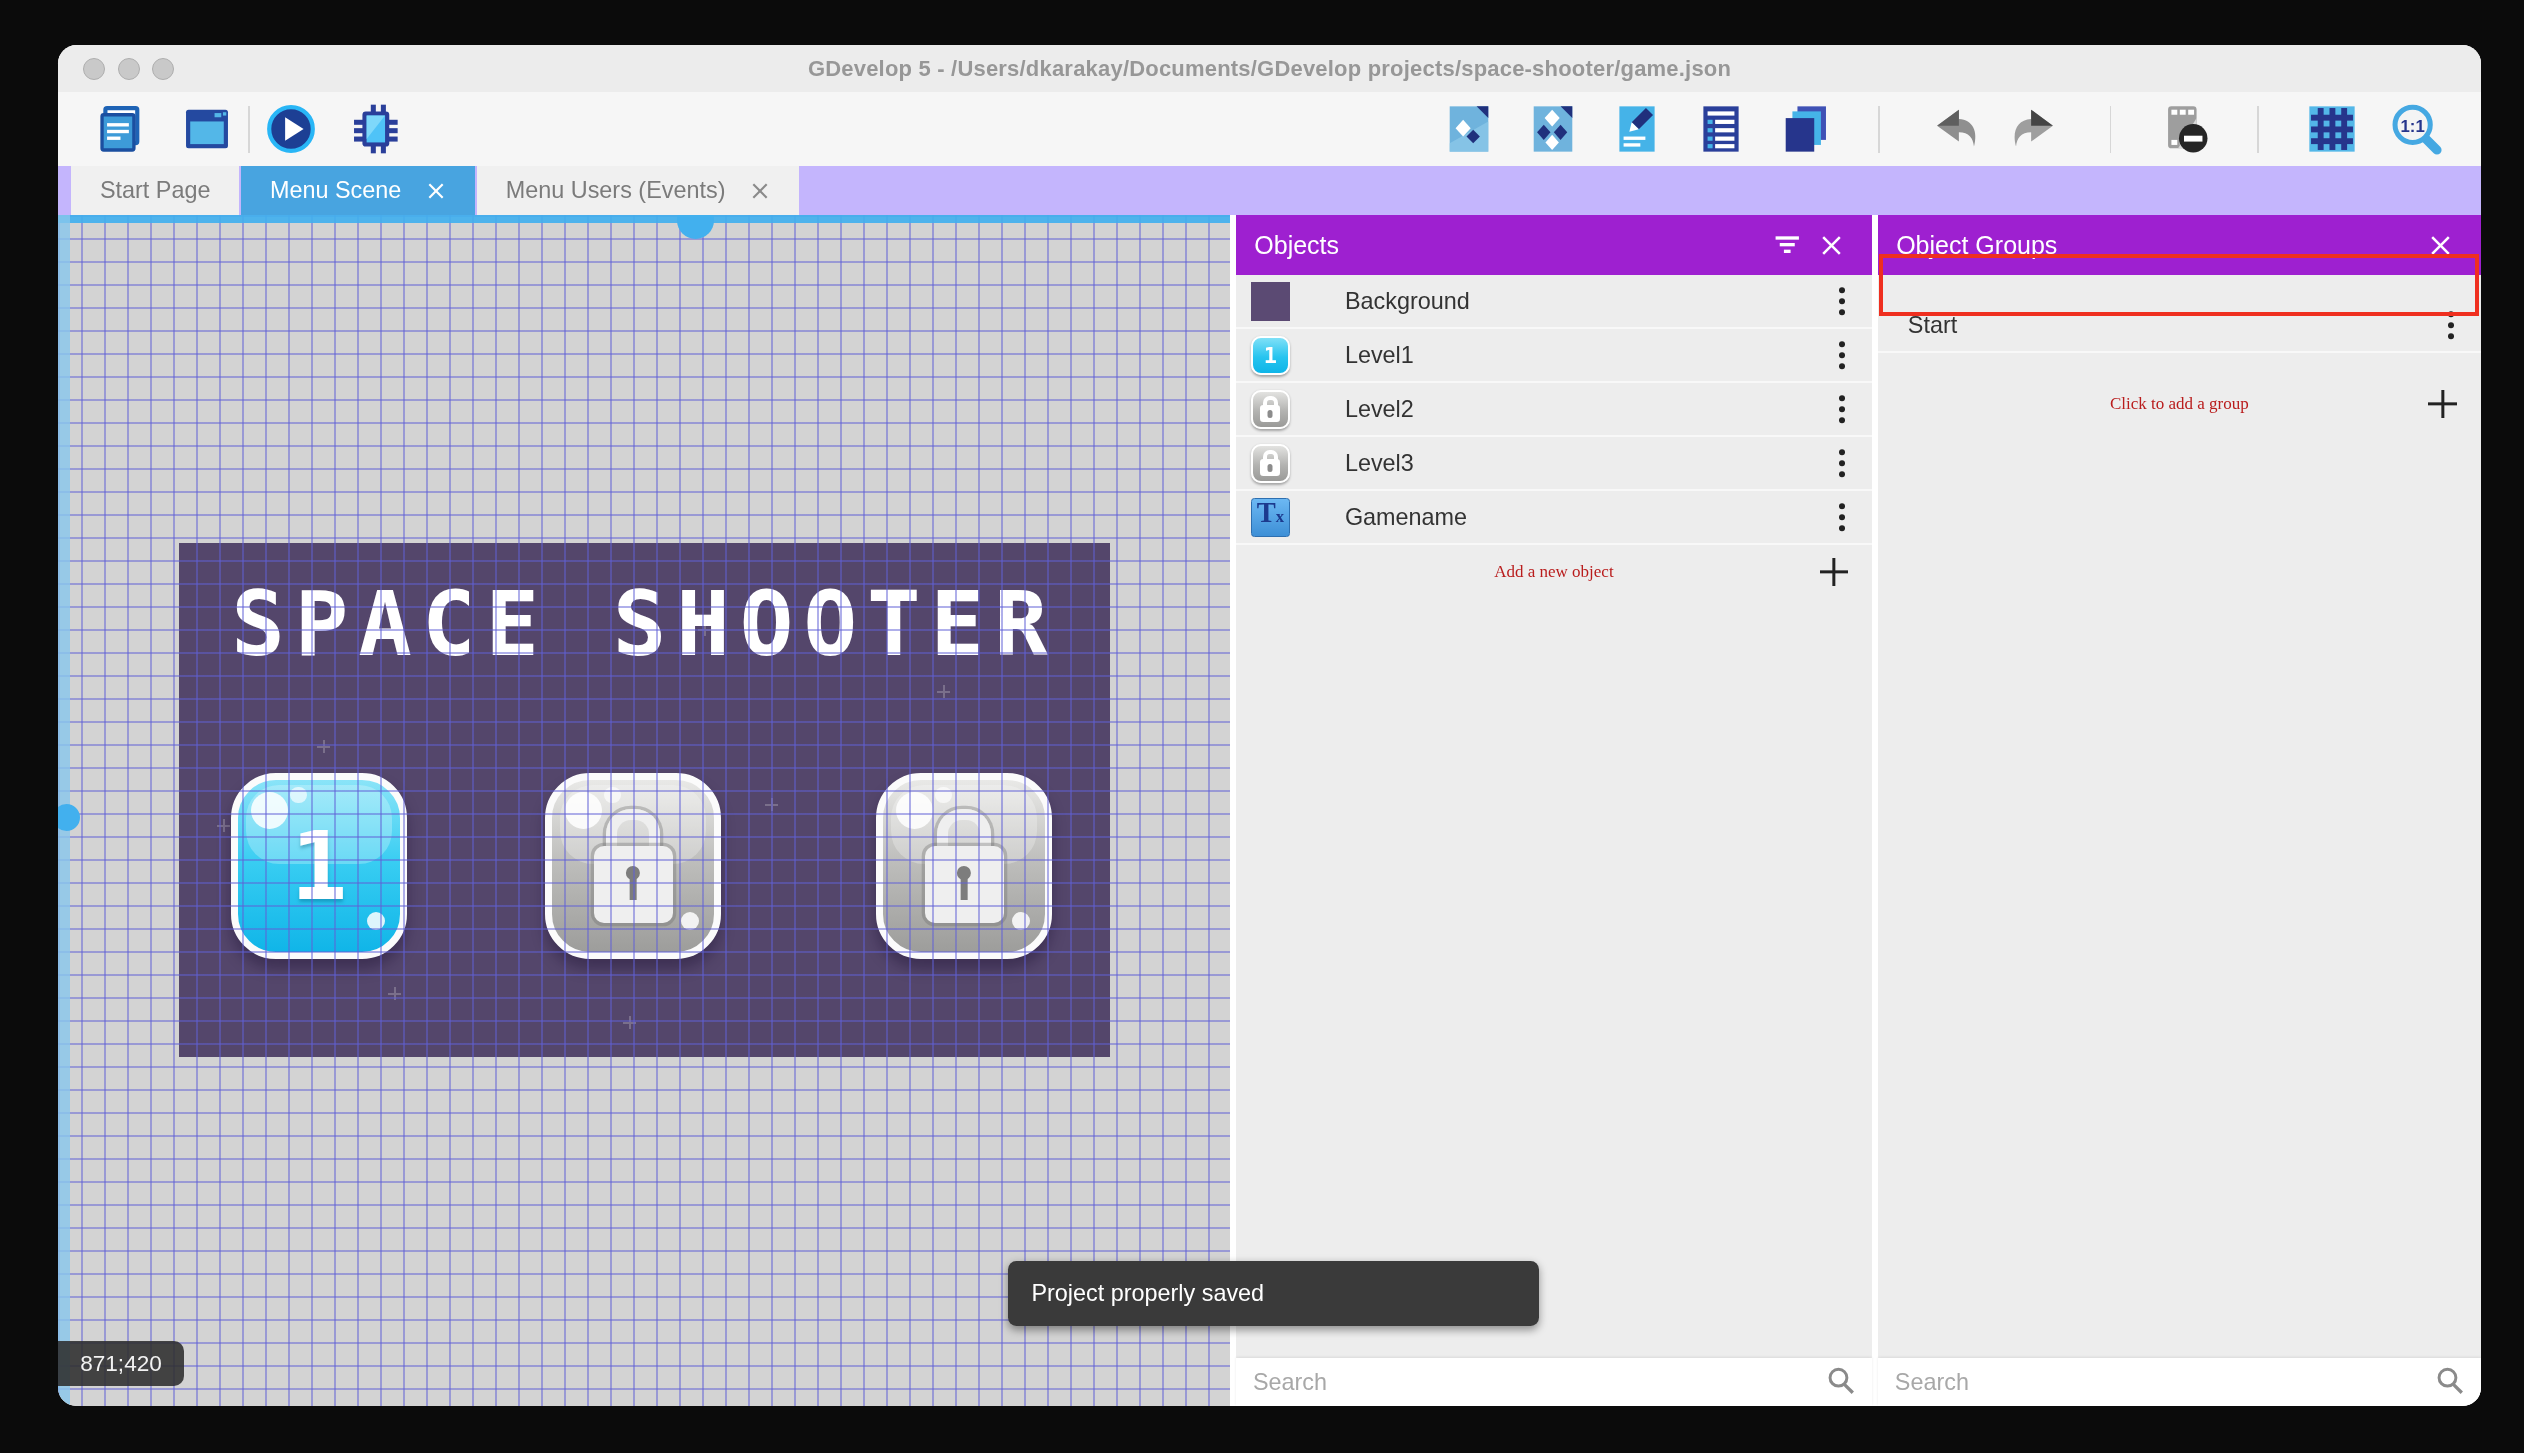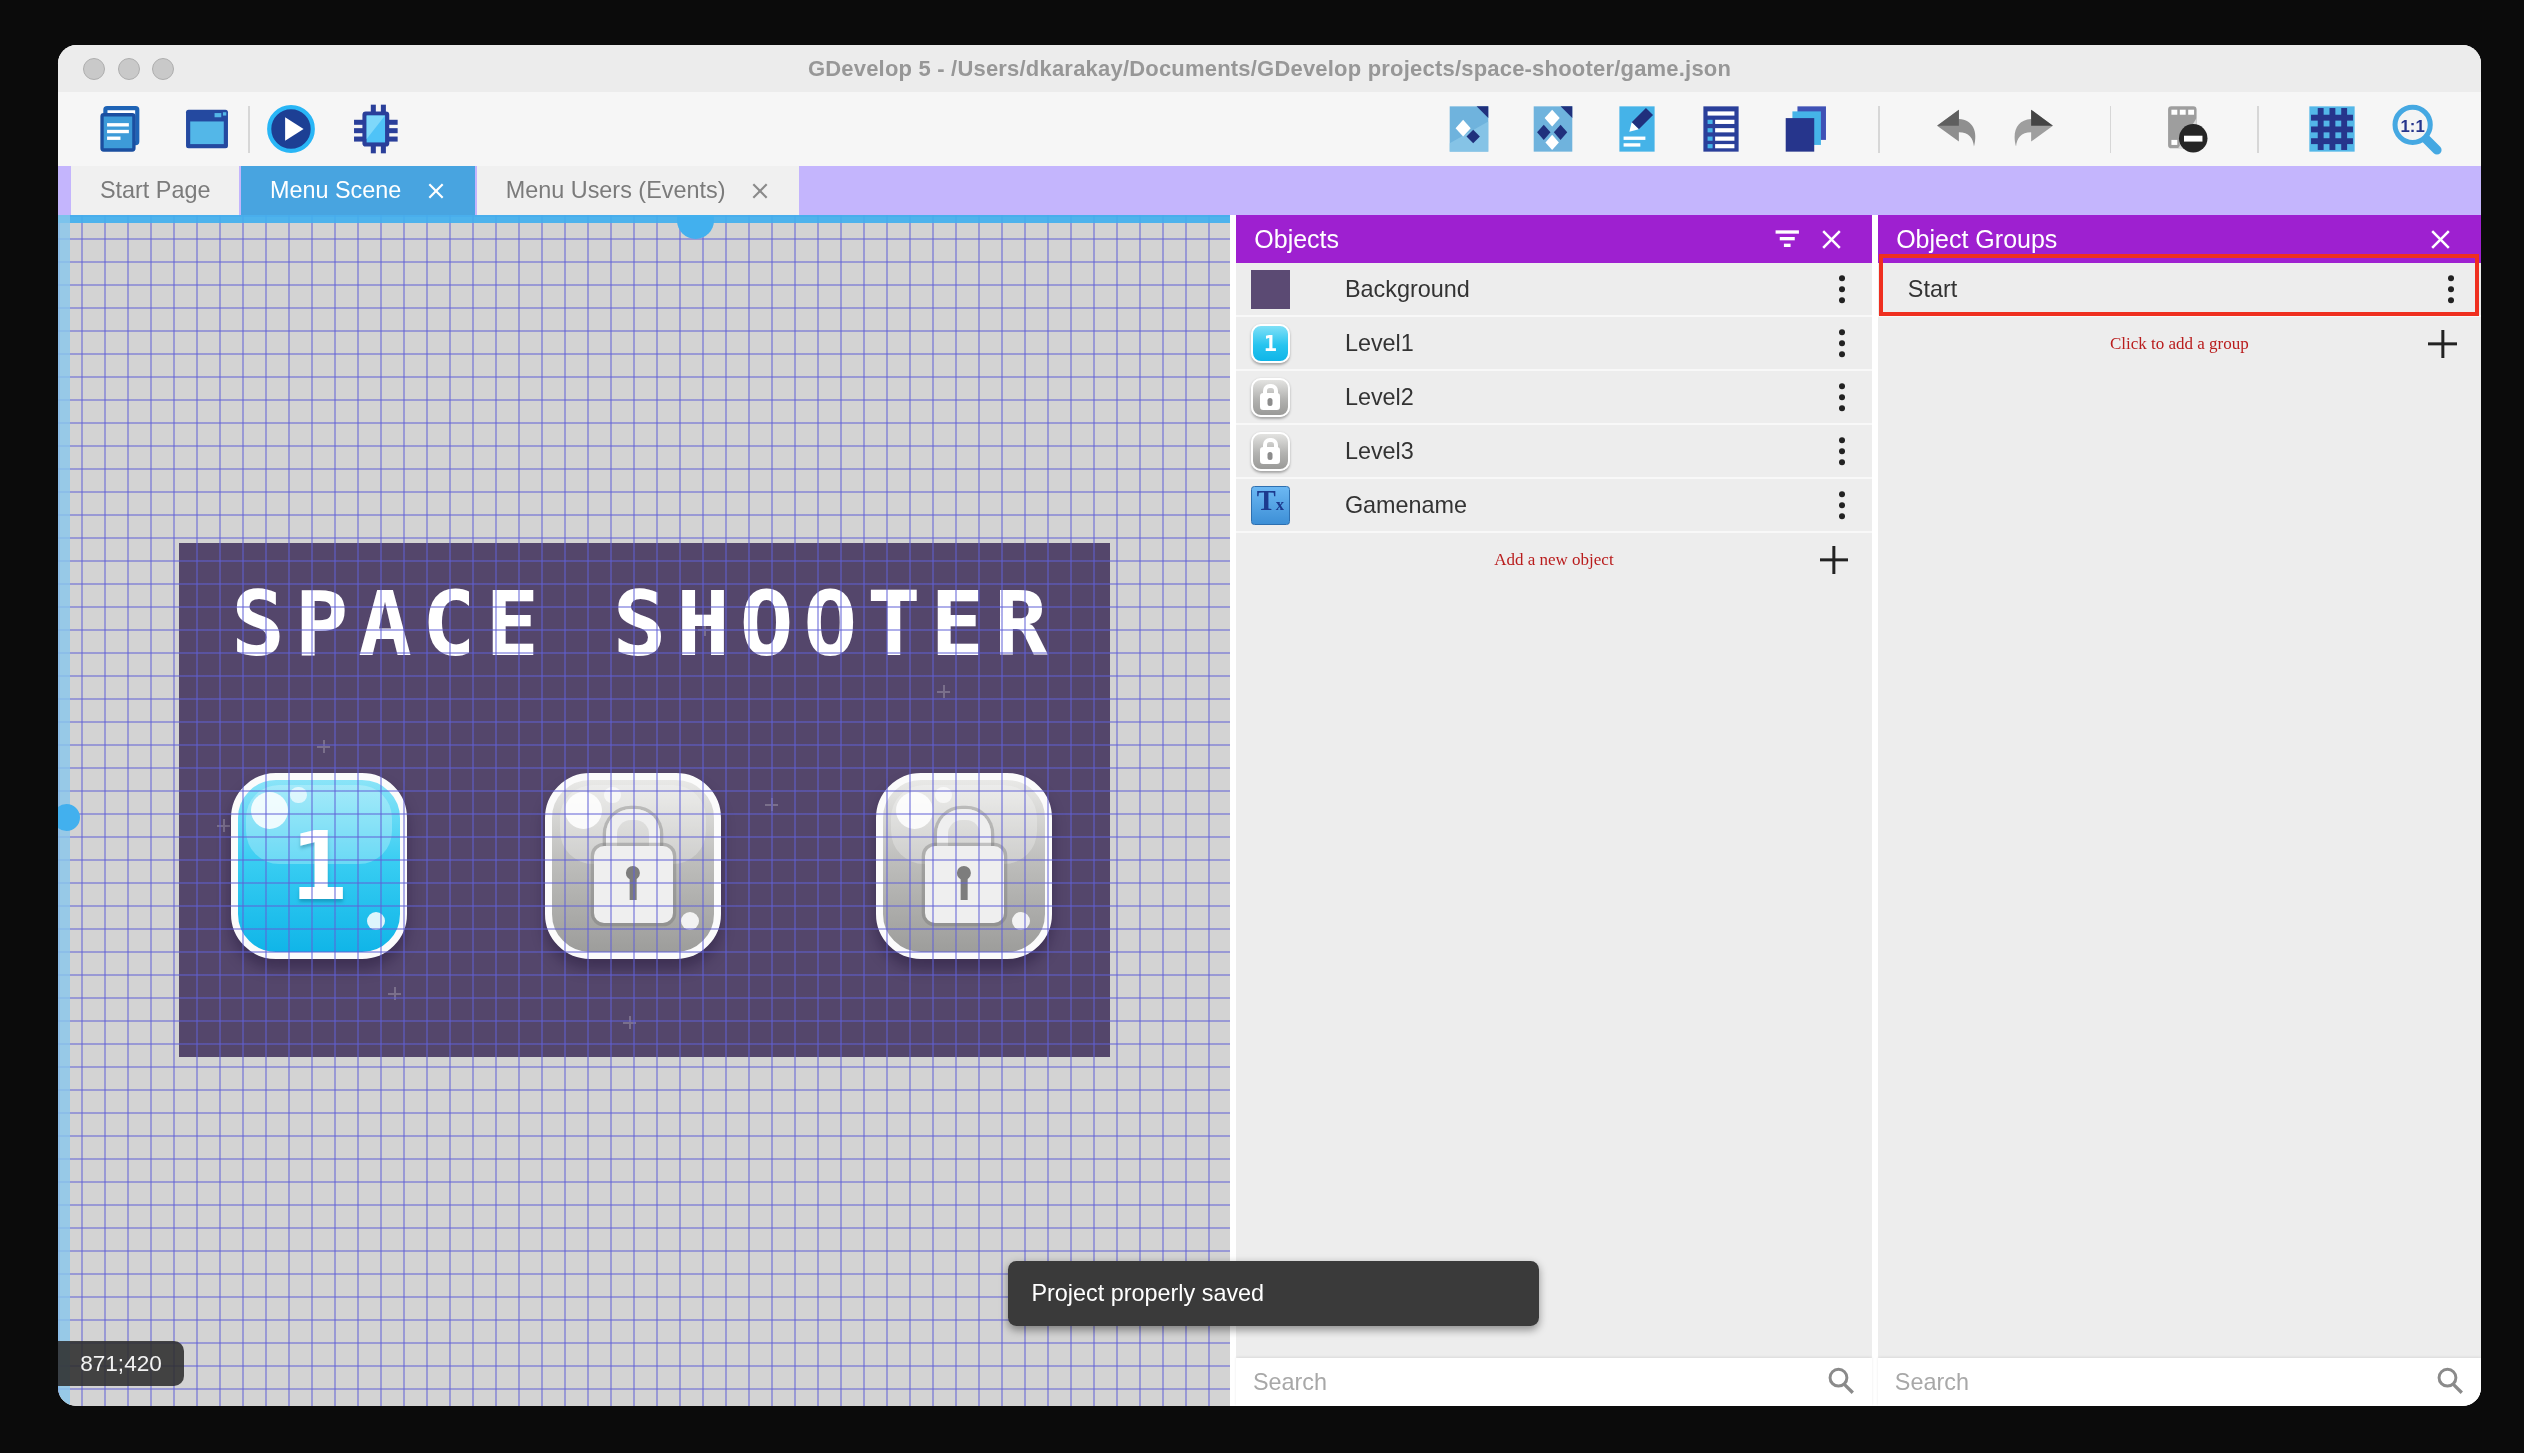--- a/index.html
+++ b/index.html
@@ -59,22 +59,22 @@
   .sel-top{position:absolute;left:0;top:0;right:0;height:8.4px;background:rgba(66,176,238,.92);z-index:3;}
   .sel-top-handle{position:absolute;left:619px;top:-13.4px;width:37px;height:37px;border-radius:50%;background:#42b0ee;z-index:3;}
   .sel-left{position:absolute;left:0;top:0;bottom:0;width:11.7px;background:rgba(136,199,236,.8);z-index:3;}
   .sel-left-handle{position:absolute;left:-5px;top:589px;width:27px;height:27px;border-radius:50%;background:#42b0ee;z-index:3;}
   .coord-badge{position:absolute;left:0;bottom:20px;min-width:126px;height:45px;background:rgba(45,45,45,.88);
     border-radius:0 10px 10px 0;z-index:4;display:flex;align-items:center;justify-content:center;
     color:#f2f2f2;font-size:22.6px;padding:0 11.7px;}
   
   .panel{display:flex;flex-direction:column;background:#ededed;min-height:0;flex:0 0 auto;position:relative;}
   .panel.objects{width:636px;}
-  .panel.groups{width:603px;}
-  .panel-header{height:48px;background:#9e20d0;display:flex;align-items:center;padding:0 18.4px;flex:0 0 auto;}
+  .panel.groups{width:603px;gap:24px;}
+  .panel-header{height:60px;background:#9e20d0;display:flex;align-items:center;padding:0 18.4px;flex:0 0 auto;}
   .panel-title{color:#ffffff;font-size:25px;}
   .ph-spacer{flex:1;}
   .ph-icon{display:flex;align-items:center;justify-content:center;width:44px;height:44px;}
   .row{height:54px;display:flex;align-items:center;padding-left:15px;border-bottom:2.5px solid #f8f8f8;flex:0 0 auto;position:relative;}
   .thumb{width:39px;height:39px;flex:0 0 auto;margin-right:55px;display:flex;align-items:center;justify-content:center;}
   .thumb-bgcolor{background:#5b4a73;}
   .thumb-btn{border-radius:10px;border:2.5px solid #ffffff;box-shadow:0 1.7px 2.5px rgba(0,0,0,.3);}
   .thumb-blue{background:linear-gradient(180deg,#7fe0f7 0%,#27c4ef 55%,#0fb5e8 100%);color:#fff;font-weight:700;font-size:22px;font-family:"DejaVu Sans Mono",monospace;}
   .thumb-gray{background:linear-gradient(180deg,#e3e3e1 0%,#b3b3b1 55%,#9a9a98 100%);}
   .mini-lock{display:flex;flex-direction:column;align-items:center;}

